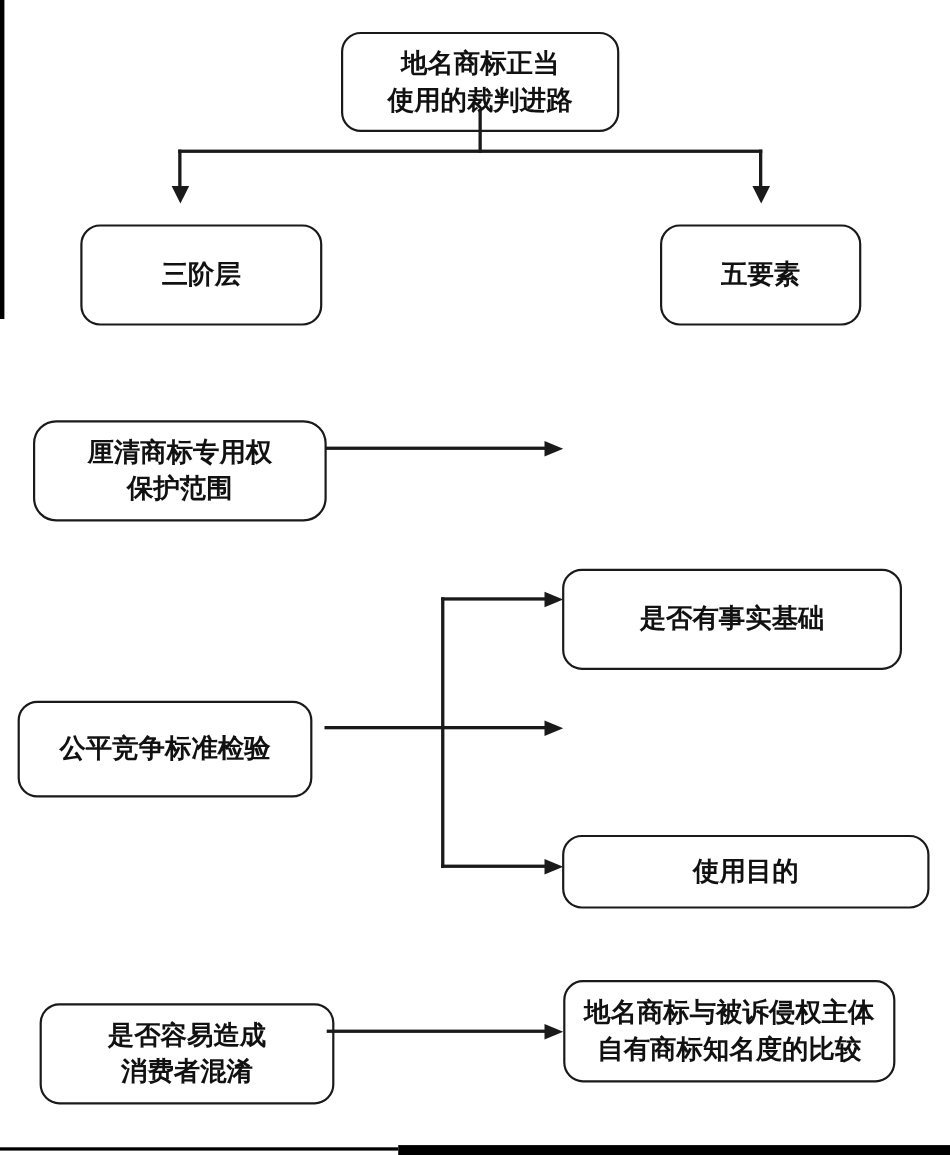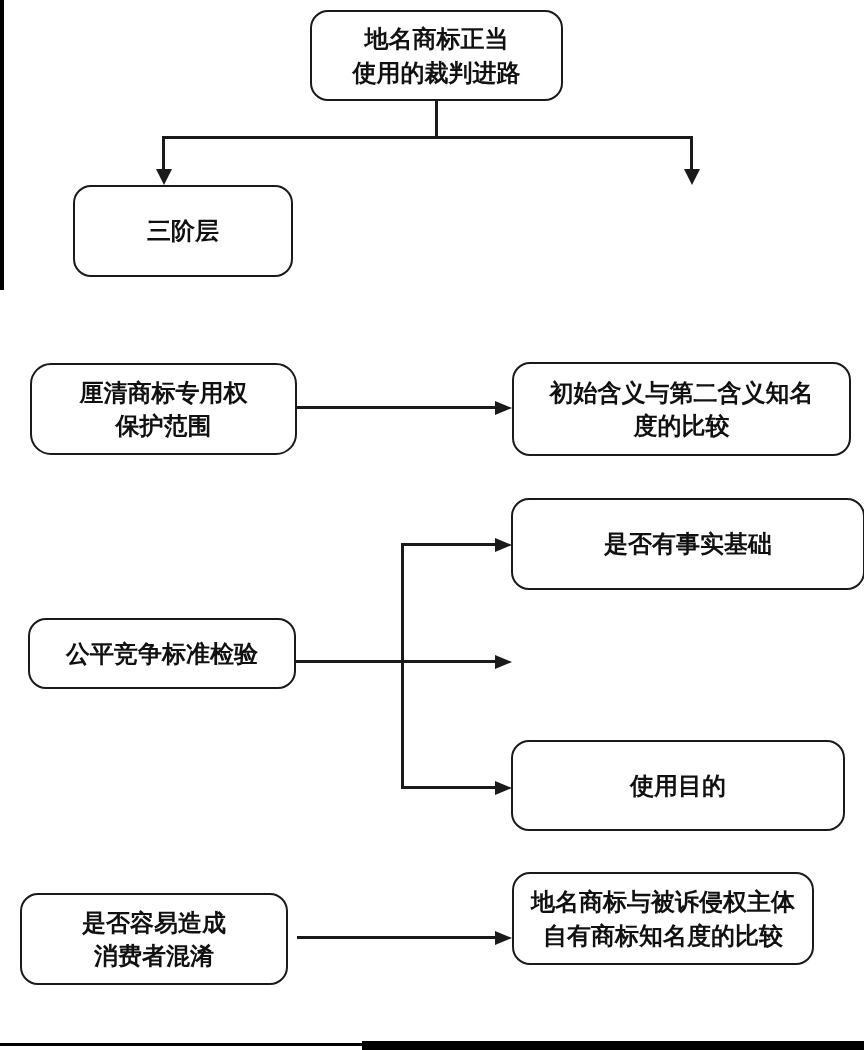--- a/index.html
+++ b/index.html
@@ -20,31 +20,32 @@
     display: flex;
     align-items: center;
     justify-content: center;
     text-align: center;
     font-size: 24px;
     line-height: 1.38;
     font-weight: 600;
     color: #111111;
     white-space: pre-line;
     padding: 4px 8px;
+    margin-top: 19px;
   }
   .n-root            { left: 310px; top: 10px;  width: 253px; height: 91px; }
   .n-three-tier      { left: 73px;  top: 185px; width: 220px; height: 92px; }
   .n-five-factor     { left: 600px; top: 185px; width: 183px; height: 92px; }
   .n-clarify         { left: 30px;  top: 363px; width: 267px; height: 92px; border-radius: 21px; }
   .n-meaning-cmp     { left: 512px; top: 362px; width: 339px; height: 94px; }
-  .n-fair-comp       { left: 28px;  top: 618px; width: 268px; height: 71px; text-align: center; }
-  .n-factual-basis   { left: 511px; top: 498px; width: 354px; height: 92px; }
+  .n-fair-comp       { left: 16px;  top: 618px; width: 268px; height: 88px; text-align: center; }
+  .n-factual-basis   { left: 511px; top: 498px; width: 309px; height: 92px; }
   .n-usage-manner    { left: 511px; top: 617px; width: 334px; height: 91px; }
-  .n-usage-purpose   { left: 511px; top: 740px; width: 334px; height: 91px; }
-  .n-confusion       { left: 20px;  top: 893px; width: 268px; height: 92px; }
+  .n-usage-purpose   { left: 511px; top: 740px; width: 334px; height: 67px; }
+  .n-confusion       { left: 36px;  top: 893px; width: 268px; height: 92px; }
   .n-fame-cmp        { left: 512px; top: 872px; width: 302px; height: 93px; }
 
   .line { position: absolute; background: #1a1a1a; }
   .arrow { position: absolute; width: 0; height: 0; }
   .arrow-right { border-top: 7px solid transparent; border-bottom: 7px solid transparent; border-left: 17px solid #1a1a1a; }
   .arrow-down  { border-left: 8px solid transparent; border-right: 8px solid transparent; border-top: 16px solid #1a1a1a; }
 
   
   .c-root-stem     { left: 435px; top: 100px; width: 3px;  height: 39px; }
   .c-top-h         { left: 162px; top: 136px; width: 531px; height: 3px; }
@@ -71,24 +72,23 @@
   .edge-bottom-thick{ left: 362px; top: 1041px; width: 502px; height: 9px; }
 </style>
 </head>
 <body>
 
 <div class="canvas">
 
   <div class="node n-root">地名商标正当
 使用的裁判进路</div>
   <div class="node n-three-tier">三阶层</div>
+  <div class="node n-five-factor">五要素</div>
   <div class="node n-clarify">厘清商标专用权
 保护范围</div>
-  <div class="node n-meaning-cmp">初始含义与第二含义知名
-度的比较</div>
   <div class="node n-fair-comp">公平竞争标准检验</div>
   <div class="node n-factual-basis">是否有事实基础</div>
   <div class="node n-usage-purpose">使用目的</div>
   <div class="node n-confusion">是否容易造成
 消费者混淆</div>
   <div class="node n-fame-cmp">地名商标与被诉侵权主体
 自有商标知名度的比较</div>
 
   <div class="line c-root-stem"></div>
   <div class="line c-top-h"></div>

